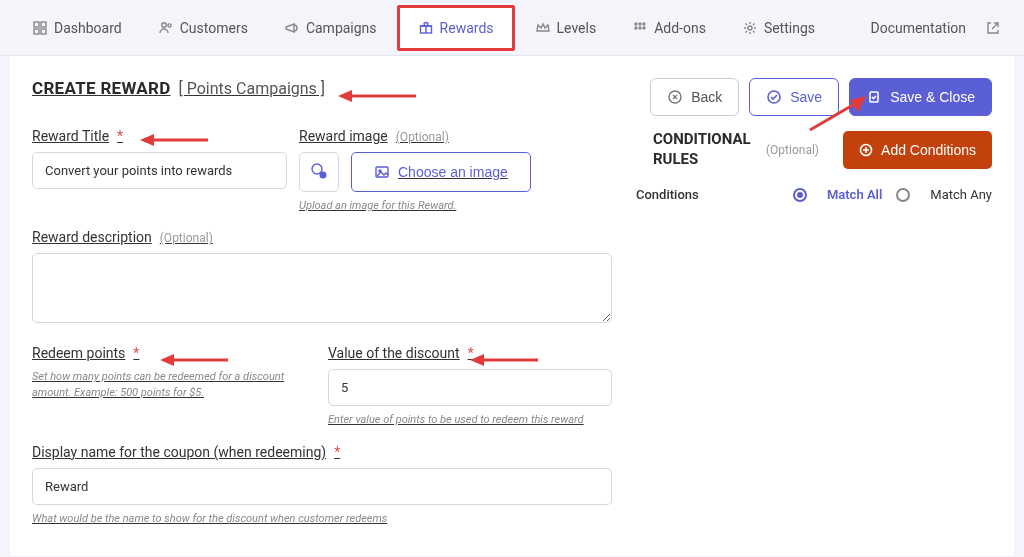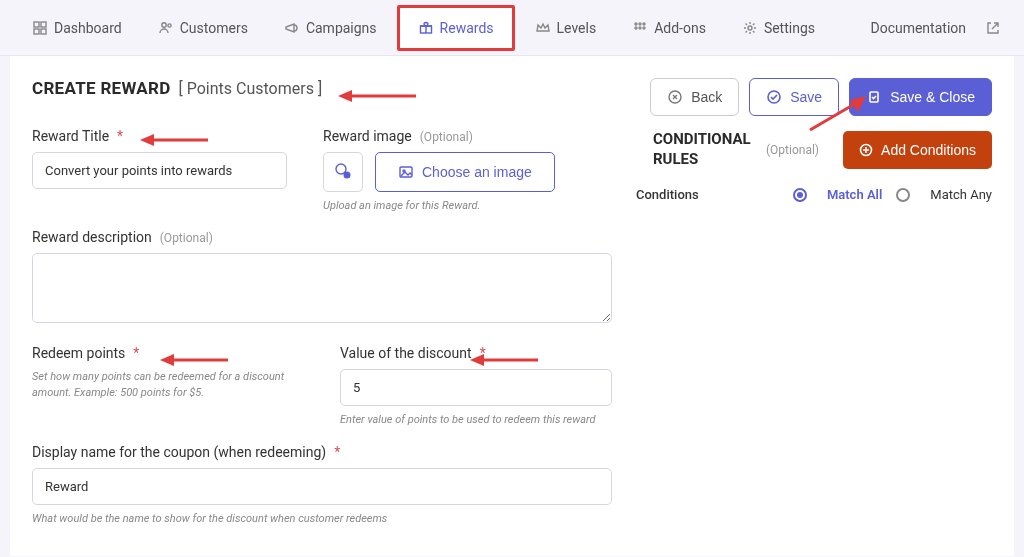--- a/index.html
+++ b/index.html
@@ -52,21 +52,21 @@
   }
   .doclink svg { width:14px; height:14px; }
 
   .page {
     background: #fff;
     margin: 0 10px 10px 10px;
     display: flex;
     height: 500px;
     padding: 0 0 8px 0;
   }
-  .leftcol { flex: 1; padding: 22px 22px 10px 22px; position:relative; }
+  .leftcol { flex: 1; padding: 22px 22px 10px 22px; position:relative;text-decoration:underline; }
   .rightcol { width: 380px; padding: 22px 22px 10px 2px; }
 
   .titlebar {
     display: flex;
     align-items: center;
     gap: 8px;
     margin-bottom: 30px;
     position: relative;
   }
   .pgtitle { font-weight:700; font-size:17px; letter-spacing: .3px; color:#2a2a2a; }
@@ -81,21 +81,21 @@
     align-items: center;
     gap: 8px;
     cursor: pointer;
     background: #fff;
   }
   .btn-outline { border:1px solid #ccc; color:#555; }
   .btn-outline-primary { border:1px solid #5b5fd6; color:#5b5fd6; }
   .btn-primary { background:#5b5fd6; color:#fff; border:1px solid #5b5fd6; }
   .btn .bicon { width:16px; height:16px; display:inline-flex; align-items:center; justify-content:center; }
 
-  .formrow { display:flex; gap:36px; margin-bottom:16px; }
+  .formrow { display:flex; gap:12px; margin-bottom:16px; }
   .field { flex:1; }
   .flabel { font-size:14px; color:#333; margin-bottom:8px; display:flex; gap:8px; align-items:baseline; }
   .req { color:#d94f4f; }
   .optional { color:#999; font-size:12px; }
   .helper { font-size:11px; color:#888; font-style:italic; margin-top:6px; line-height:1.4; }
   .input, .textarea {
     width:100%; border:1px solid #d6d6e0; border-radius:5px;
     padding:10px 12px; font-size:13px; color:#333; background:#fff;
     font-family:inherit;
   }
@@ -240,21 +240,21 @@
             <path d="M6 8l1.5 1.5L10 7"></path>
           </svg>
         </span>
       <span>Save &amp; Close</span>
     </button>
   </div>
 
   <div class="leftcol">
     <div class="titlebar">
       <span class="pgtitle">CREATE REWARD</span>
-      <span class="pgsub">[ Points Customers ]</span>
+      <span class="pgsub">[ Points Campaigns ]</span>
     </div>
 
     <div class="formrow">
       <div class="field" style="max-width:255px;">
         <div class="flabel">
           <span>Reward Title</span>
             <span class="req">*</span>
         </div>
         <input class="input" value="Convert your points into rewards" style="">
       </div>

